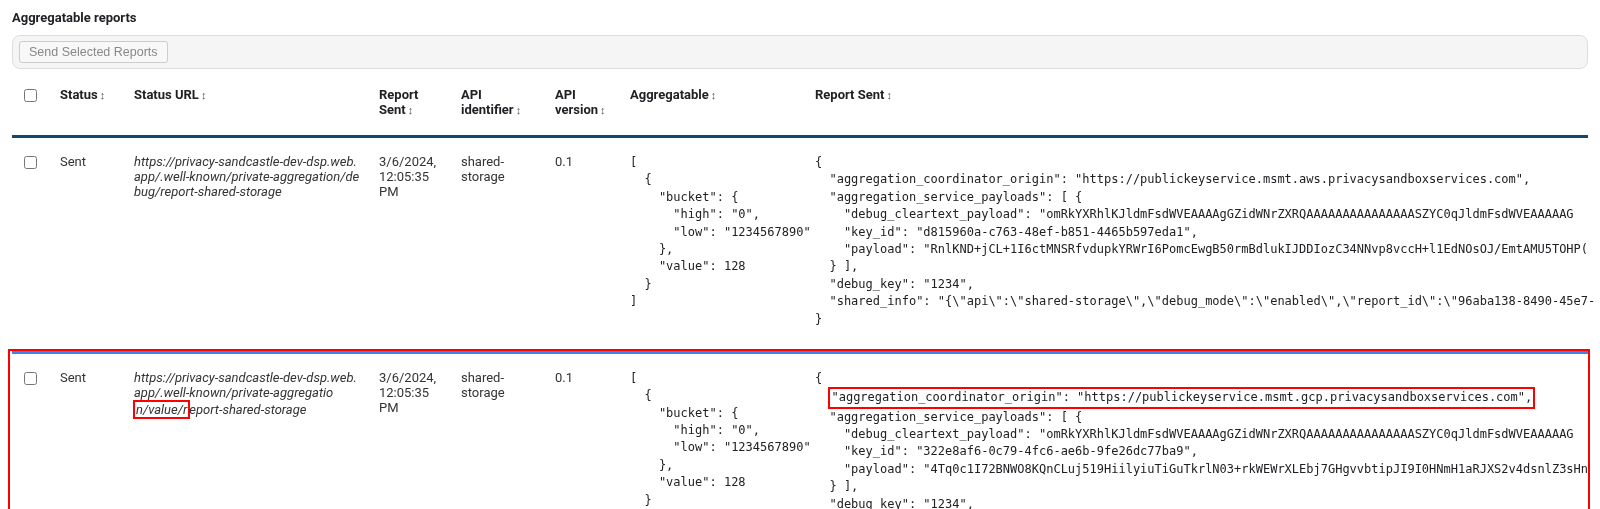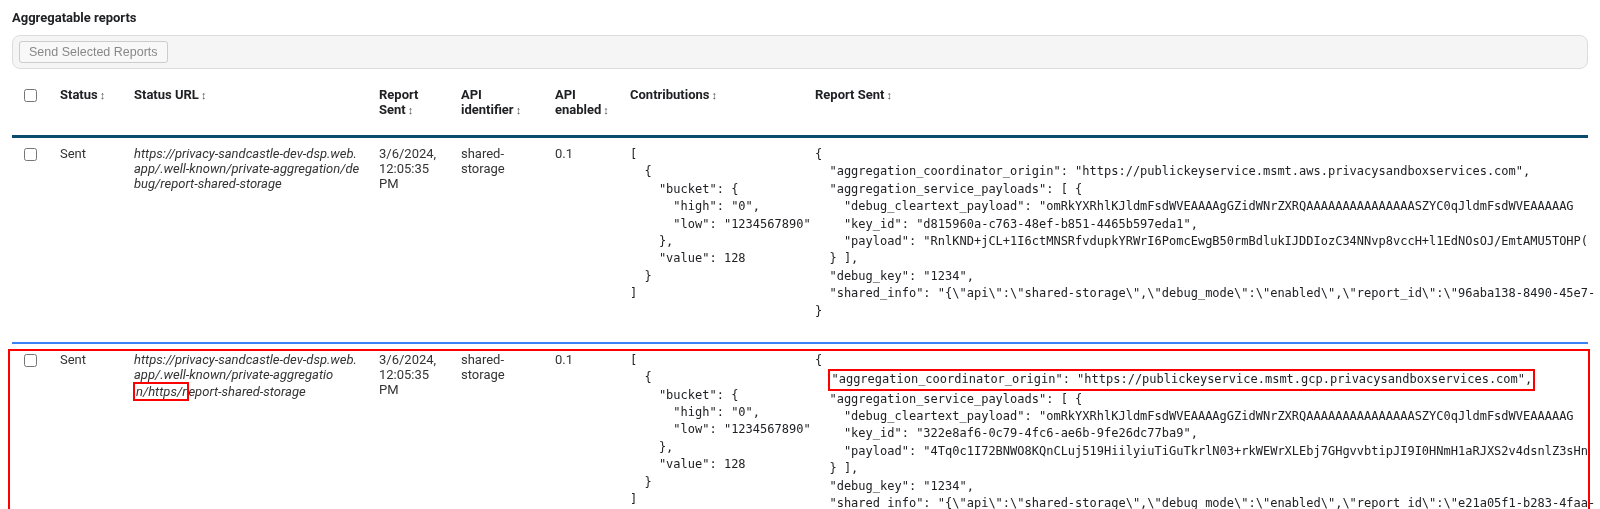--- a/index.html
+++ b/index.html
@@ -44,24 +44,24 @@
     text-align: left;
     font-weight: 700;
     font-size: 13px;
     color: #202124;
     padding: 8px 8px 18px 8px;
     vertical-align: top;
     border-bottom: 3px solid #0c4a6e;
   }
   tbody td {
     vertical-align: top;
-    padding: 8px 8px 22px 8px;
+    padding: 16px 8px 22px 8px;
     font-size: 13px;
     color: #333;
-    border-bottom: 2px solid #3b82f6;
+    border-bottom: 4px solid #3b82f6;
   }
   .sort-icon {
     font-size: 11px;
     color: #555;
     margin-left: 2px;
   }
   .mono {
     font-family: ui-monospace, SFMono-Regular, Menlo, Consolas, monospace;
     font-size: 12px;
     white-space: pre;
@@ -134,24 +134,24 @@
         <th>
           <span>Status URL</span><span class="sort-icon">↕</span>
         </th>
         <th>
           <span>Report Sent</span><span class="sort-icon">↕</span>
         </th>
         <th>
           <span>API identifier</span><span class="sort-icon">↕</span>
         </th>
         <th>
-          <span>API enabled</span><span class="sort-icon">↕</span>
-        </th>
-        <th>
-          <span>Contributions</span><span class="sort-icon">↕</span>
+          <span>API version</span><span class="sort-icon">↕</span>
+        </th>
+        <th>
+          <span>Aggregatable</span><span class="sort-icon">↕</span>
         </th>
         <th>
           <span>Report Sent</span><span class="sort-icon">↕</span>
         </th>
       </tr>
     </thead>
     <tbody>
 
       <tr>
         <td><input type="checkbox" style=""></td>
@@ -182,21 +182,21 @@
   "debug_key": "1234",
   "shared_info": "{\"api\":\"shared-storage\",\"debug_mode\":\"enabled\",\"report_id\":\"96aba138-8490-45e7-
 }</div>
           </td>
       </tr>
 
       <tr id="row1">
         <td><input type="checkbox" style=""></td>
         <td>Sent</td>
         <td class="url-wrap">
-          <span>https://privacy-sandcastle-dev-dsp.web.app/.well-known/private-aggregatio</span><span class="annot-inline"><span>n/https/r</span></span><span>eport-shared-storage</span>
+          <span>https://privacy-sandcastle-dev-dsp.web.app/.well-known/private-aggregatio</span><span class="annot-inline"><span>n/value/r</span></span><span>eport-shared-storage</span>
         </td>
         <td>3/6/2024, 12:05:35 PM</td>
         <td>shared-storage</td>
         <td>0.1</td>
         <td>
             <div class="mono">[
   {
     "bucket": {
       "high": "0",
       "low": "1234567890"

